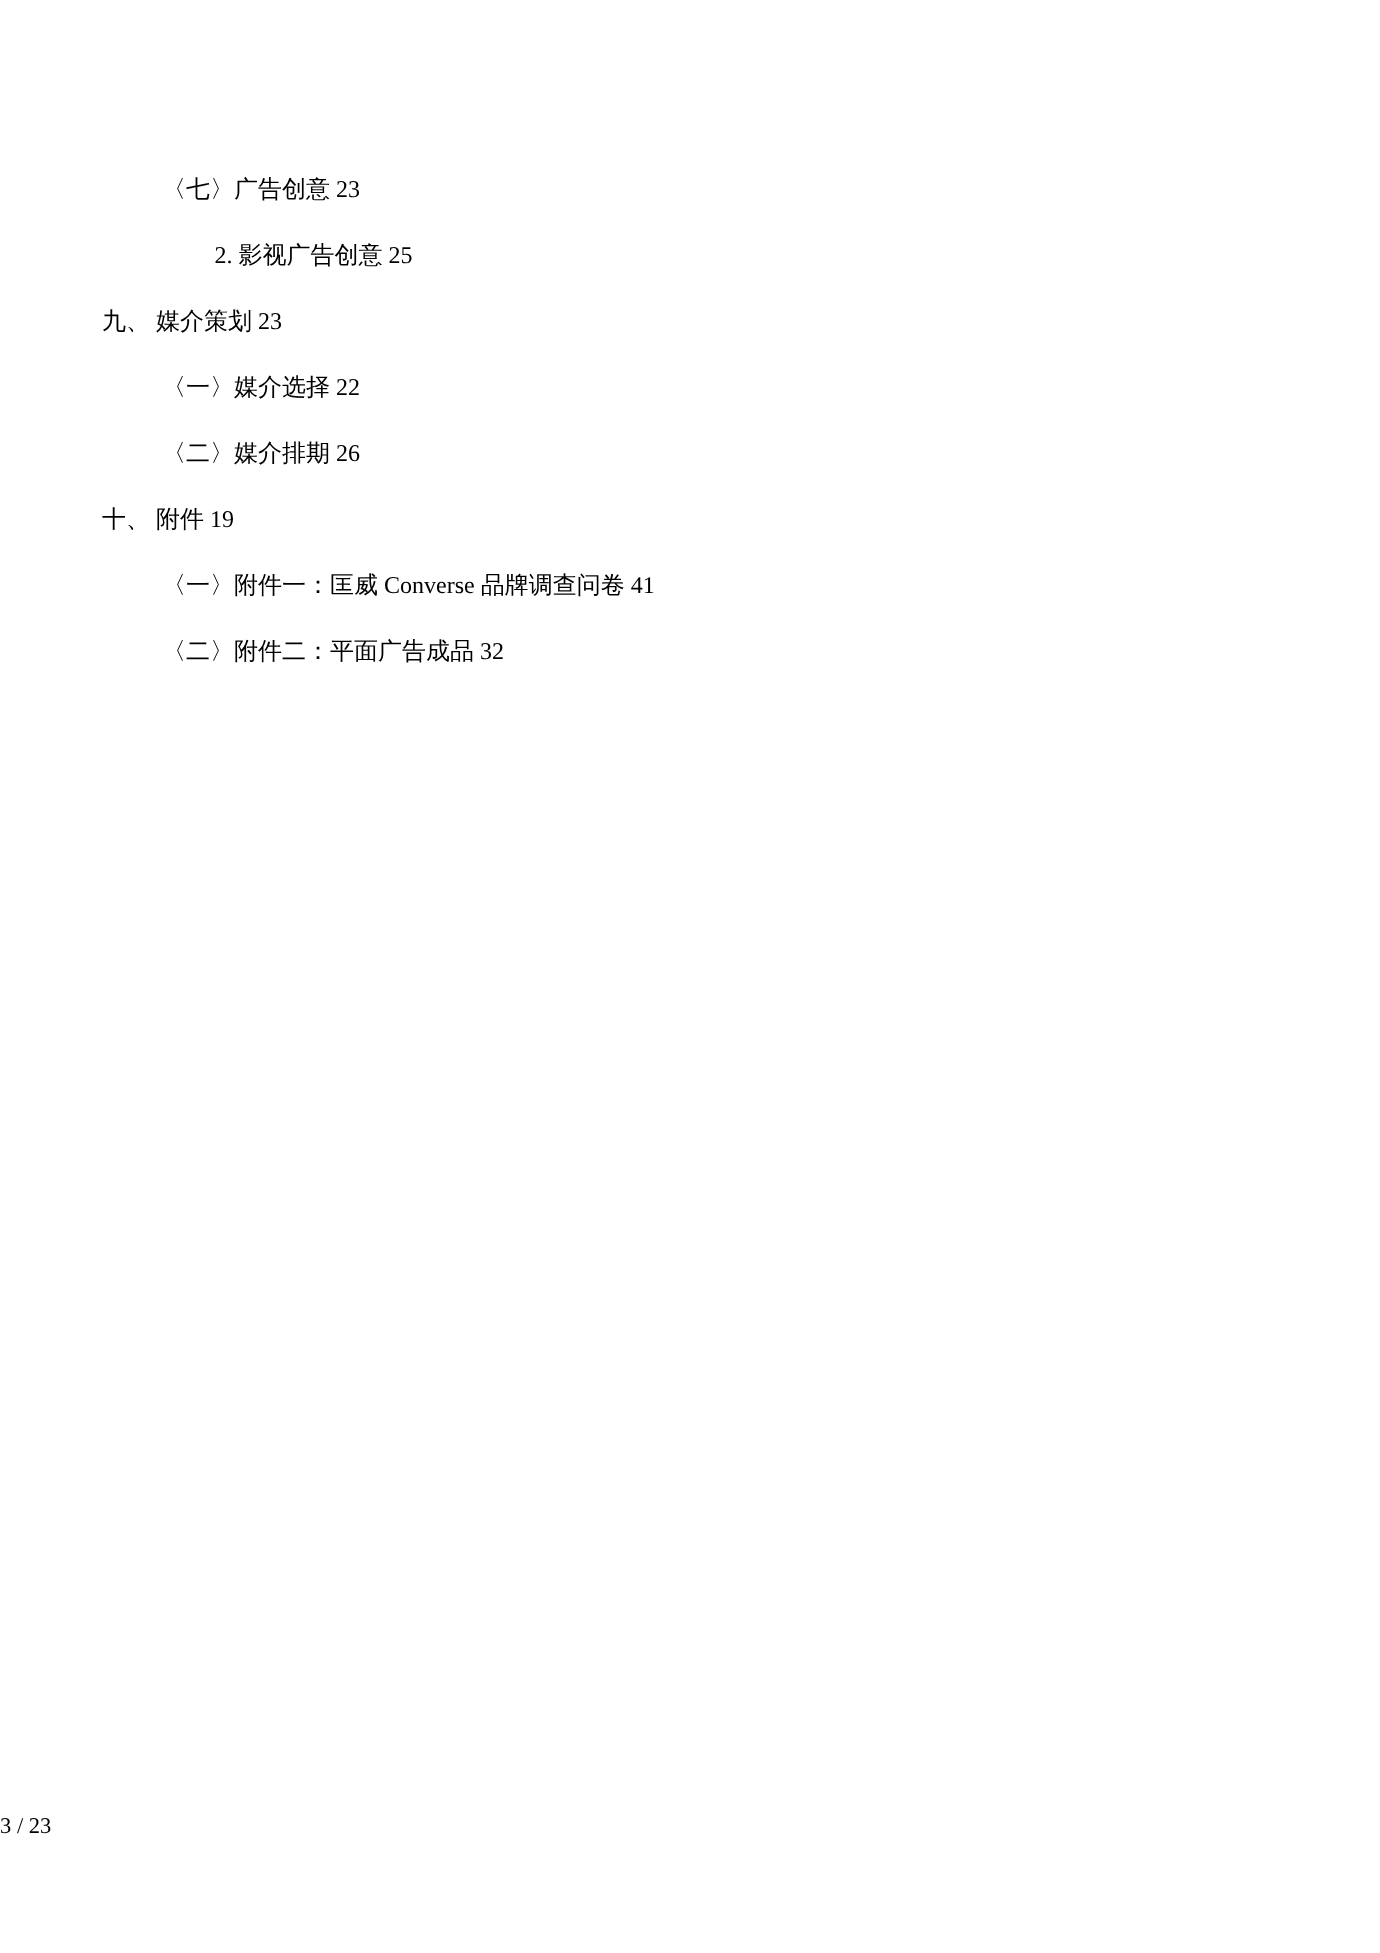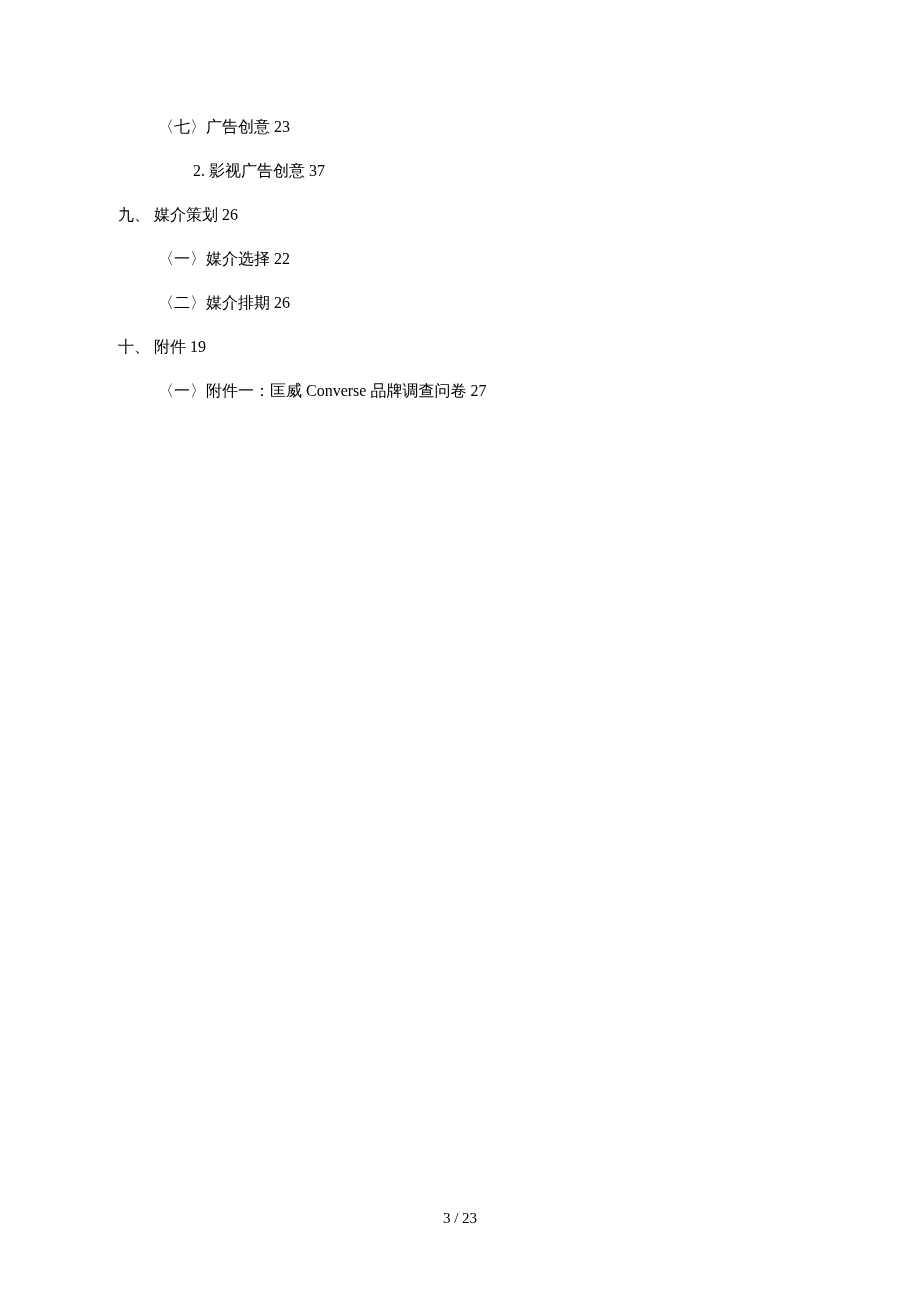--- a/index.html
+++ b/index.html
@@ -11,52 +11,52 @@
       width: 920px;
       height: 1302px;
       background: #ffffff;
       font-family: "SimSun", "宋体", serif;
       font-size: 16px;
       color: #000000;
       position: relative;
     }
     .content {
       padding-top: 115px;
-      padding-left: 118px;
+      padding-left: 68px;
       padding-right: 110px;
     }
     .toc-line {
       margin-bottom: 20px;
       line-height: 1.5;
     }
     .level-2 {
       padding-left: 40px;
     }
     .level-3 {
       padding-left: 75px;
     }
     .level-1 {
       padding-left: 0;
     }
     .page-footer {
       position: absolute;
       bottom: 75px;
       left: 0;
       right: 0;
-      text-align: center;
       font-family: "Times New Roman", serif;
       font-size: 15px;
     }
   </style>
 </head>
 <body>
 
 <div class="content">
   <div class="toc-line level-2">〈七〉广告创意 23</div>
-  <div class="toc-line level-3">2.  影视广告创意 37</div>
-  <div class="toc-line level-1">九、 媒介策划 26</div>
+  <div class="toc-line level-3">2.  影视广告创意 25</div>
+  <div class="toc-line level-1">九、 媒介策划 23</div>
   <div class="toc-line level-2">〈一〉媒介选择 22</div>
   <div class="toc-line level-2">〈二〉媒介排期 26</div>
   <div class="toc-line level-1">十、 附件 19</div>
-  <div class="toc-line level-2">〈一〉附件一：匡威 Converse 品牌调查问卷 27</div>
+  <div class="toc-line level-2">〈一〉附件一：匡威 Converse 品牌调查问卷 41</div>
+  <div class="toc-line level-2">〈二〉附件二：平面广告成品 32</div>
 </div>
 
 <div class="page-footer">3  /  23</div>
 
 </body></html>

